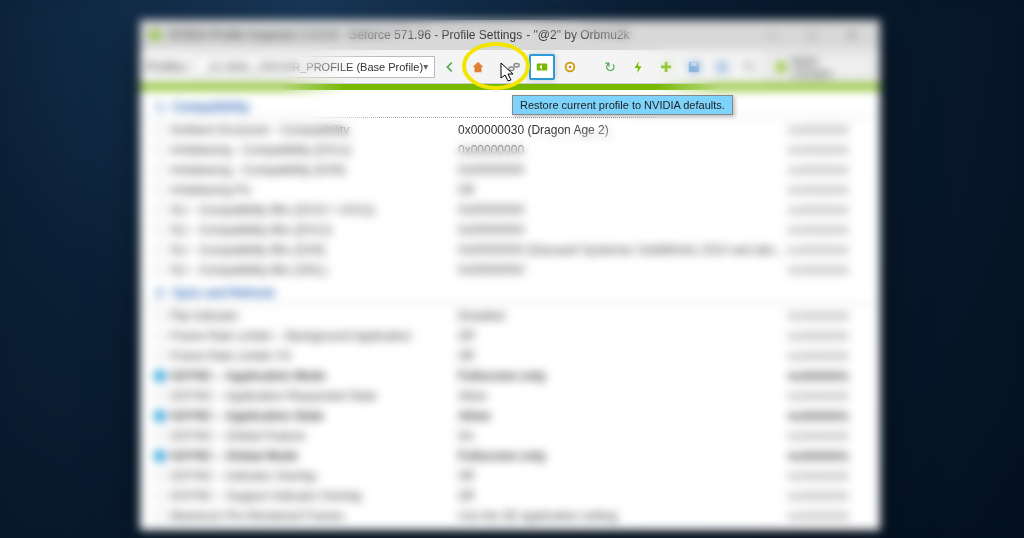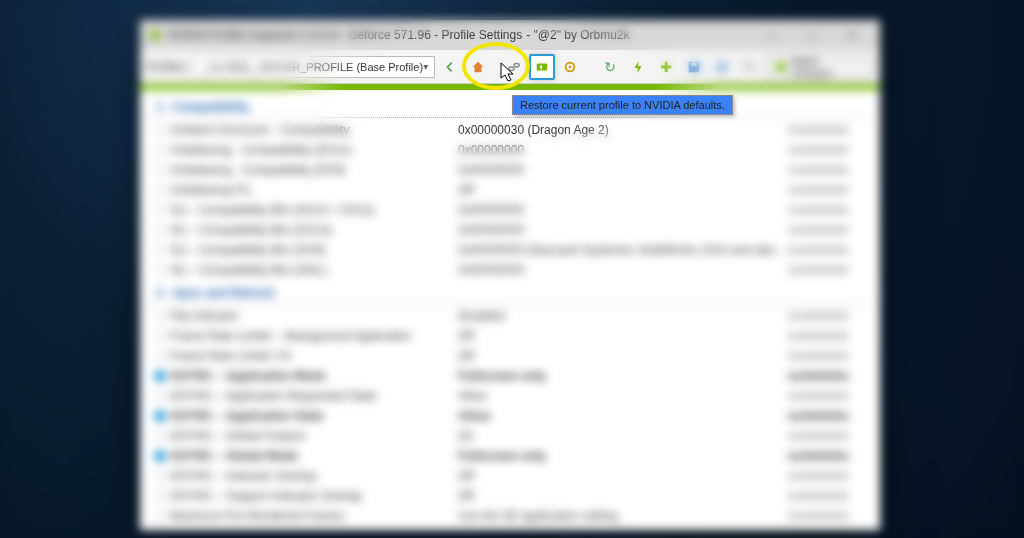--- a/index.html
+++ b/index.html
@@ -96,21 +96,21 @@
   .annot-circle {
     position: absolute; left: 462px; top: 42px; width: 68px; height: 48px;
     border: 4px solid #f2e600; border-radius: 50%;
     pointer-events: none; z-index: 20;
   }
   .cursor {
     position: absolute; left: 500px; top: 62px; z-index: 25; pointer-events: none;
   }
   .tooltip {
     position: absolute; left: 512px; top: 95px; z-index: 22;
-    background: #3b82f6; border: 1px solid #888; padding: 3px 7px;
+    background: #7dd3fc; border: 1px solid #888; padding: 3px 7px;
     font-size: 11px; color: #222; white-space: nowrap;
     box-shadow: 2px 2px 4px rgba(0,0,0,0.25);
   }
   .ico { width: 14px; height: 14px; display: block; }
   ::-webkit-scrollbar { width: 14px; }
   ::-webkit-scrollbar-track { background: #eee; }
   ::-webkit-scrollbar-thumb { background: #bbb; border: 2px solid #eee; border-radius: 6px; }
 </style>
 </head>
 <body>

